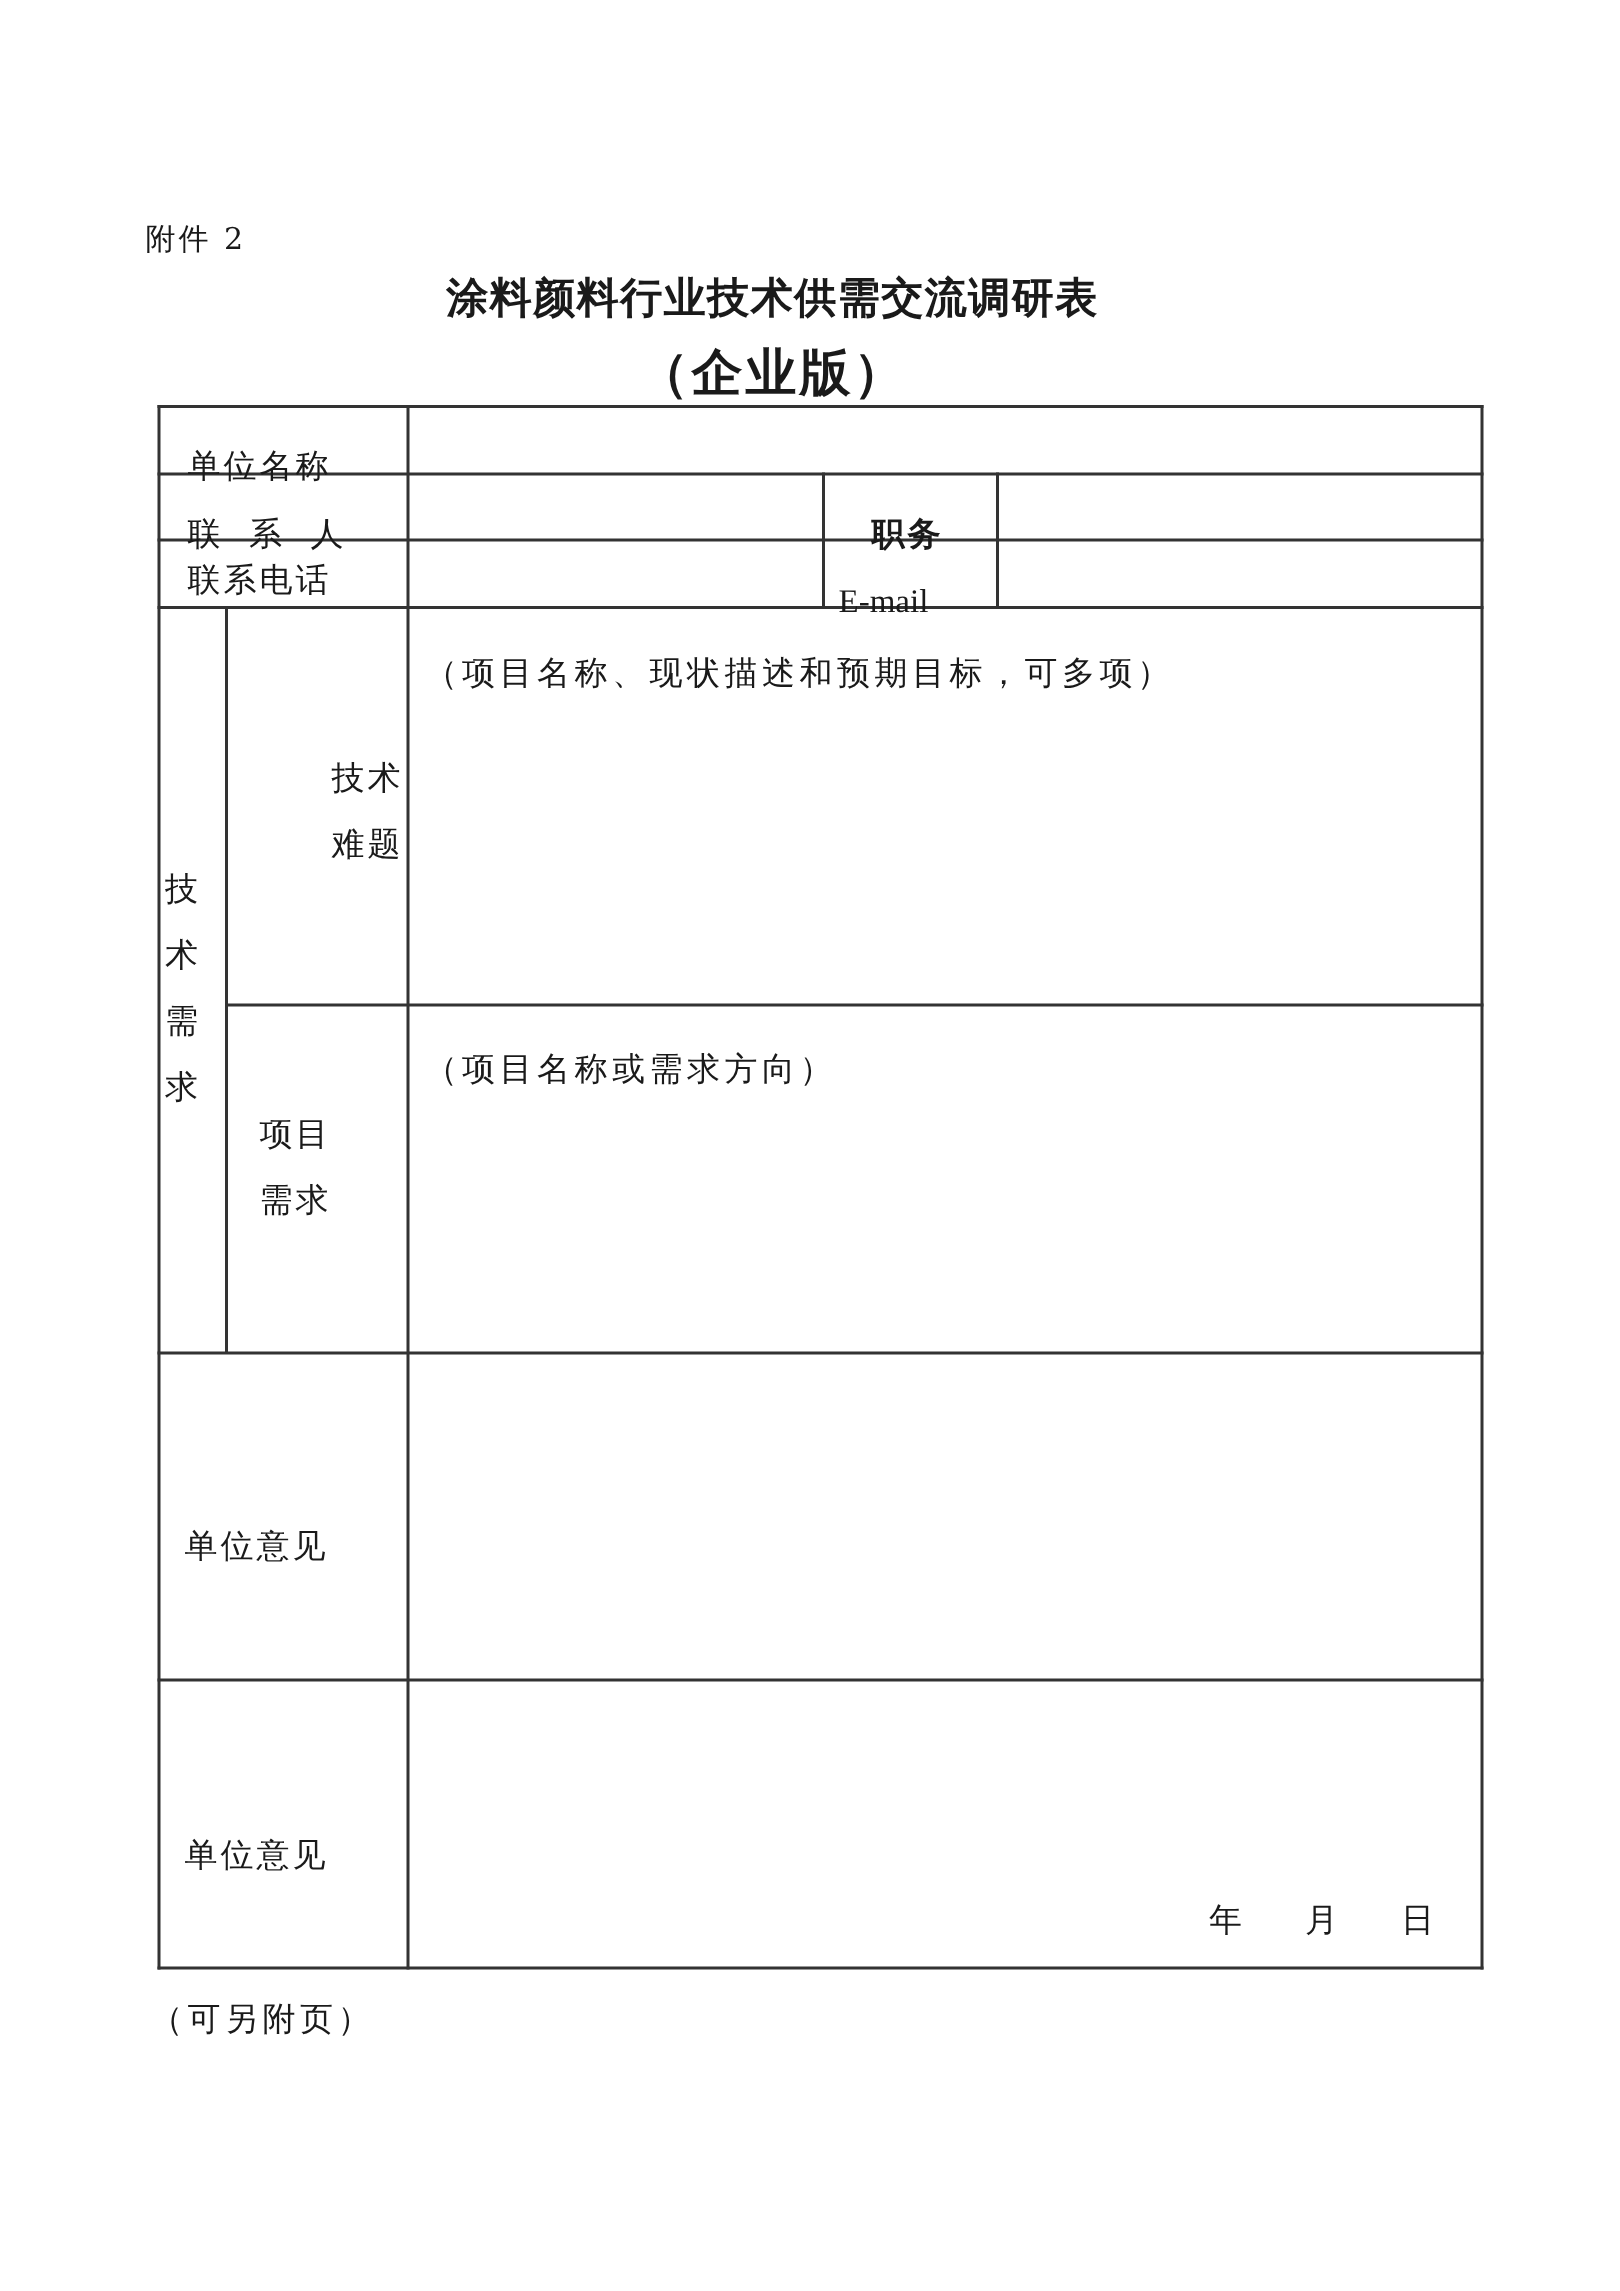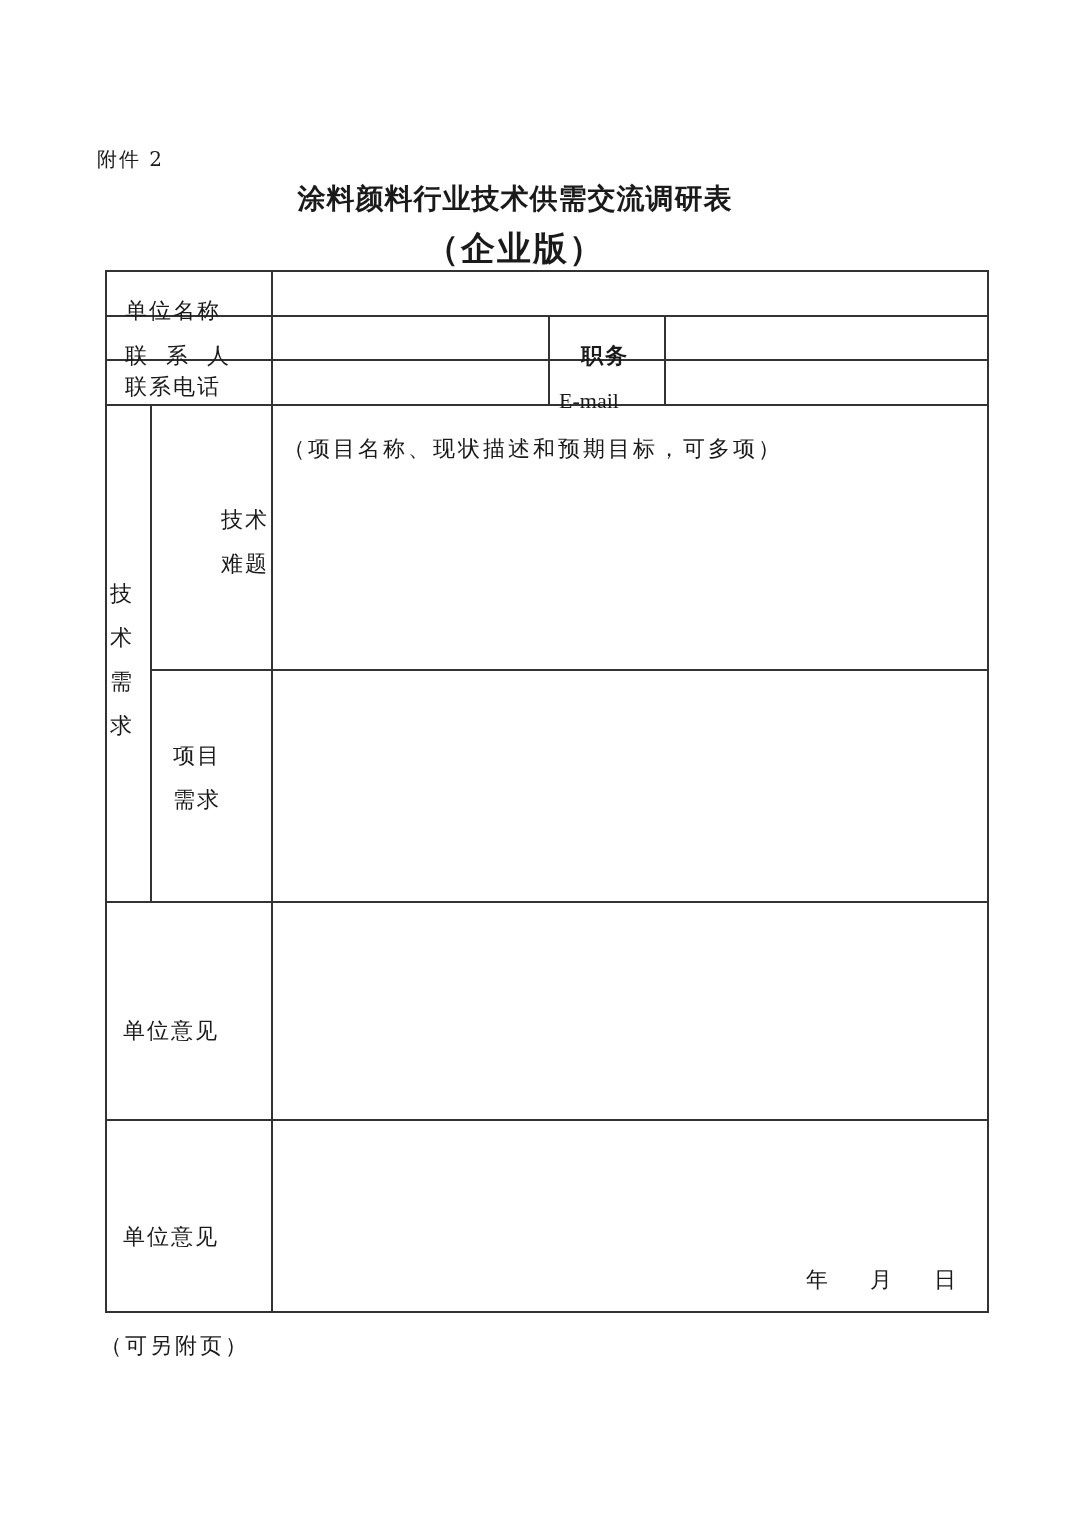--- a/index.html
+++ b/index.html
@@ -72,20 +72,21 @@
     <div>技术</div>
     <div>难题</div>
   </div>
   <div class="txt hint" style="left:178px;top:150px;">（项目名称、现状描述和预期目标，可多项）</div>
   <div class="field" style="left:168px;top:136px;width:714px;height:263px;"></div>
 
   <div class="stack" style="left:68px;top:466px;font-family:Liberation Mono, monospace;">
     <div>项目</div>
     <div>需求</div>
   </div>
+  <div class="txt hint" style="left:178px;top:414px;">（项目名称或需求方向）</div>
   <div class="field" style="left:168px;top:401px;width:714px;height:230px;"></div>
 
   <div class="txt" style="left:18px;top:732px;">单位意见</div>
   <div class="field" style="left:168px;top:633px;width:714px;height:216px;"></div>
 
   <div class="txt" style="left:18px;top:938px;">单位意见</div>
   <div class="field" style="left:168px;top:851px;width:714px;height:190px;"></div>
   <div class="date" style="left:701px;top:995px;">年</div>
   <div class="date" style="left:765px;top:995px;">月</div>
   <div class="date" style="left:829px;top:995px;">日</div>

